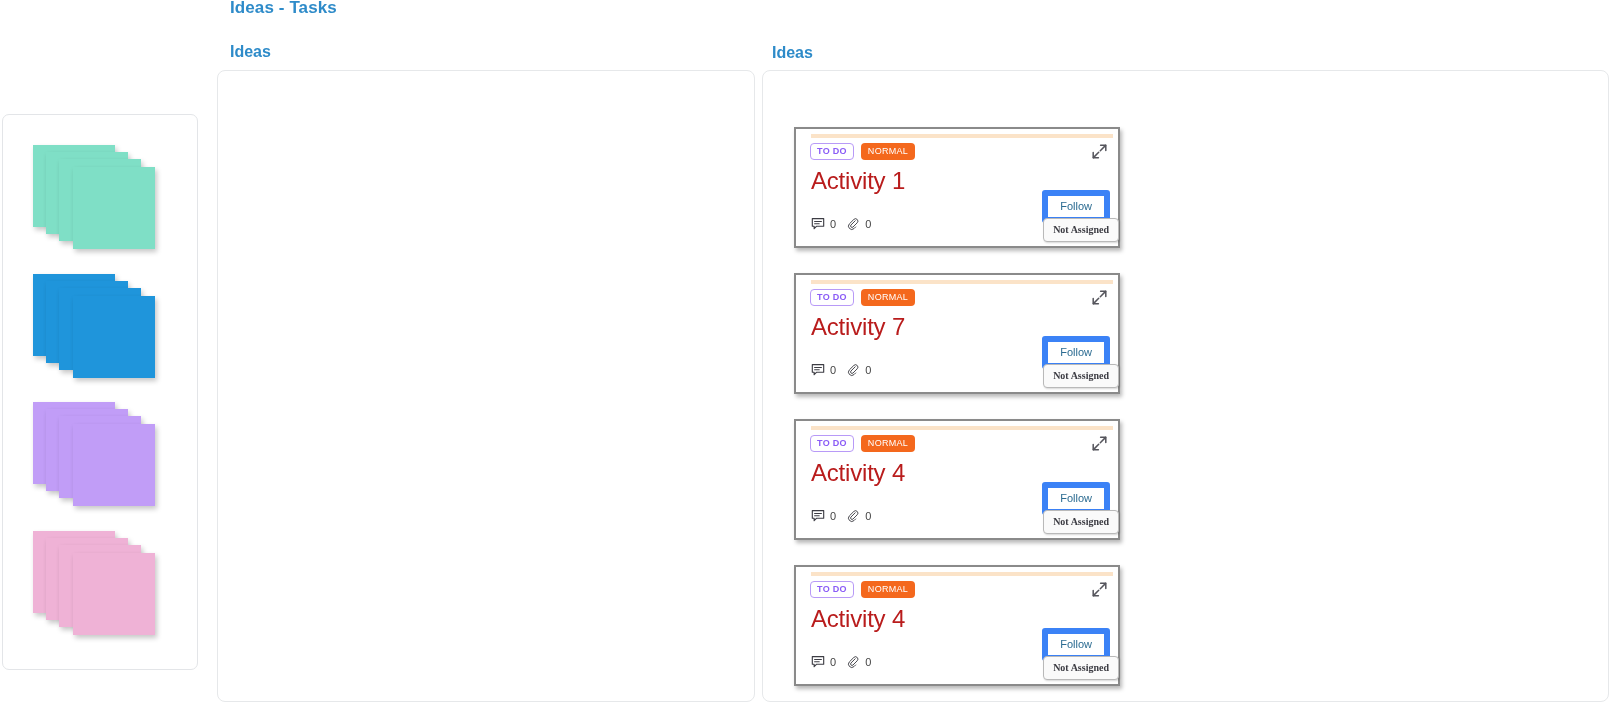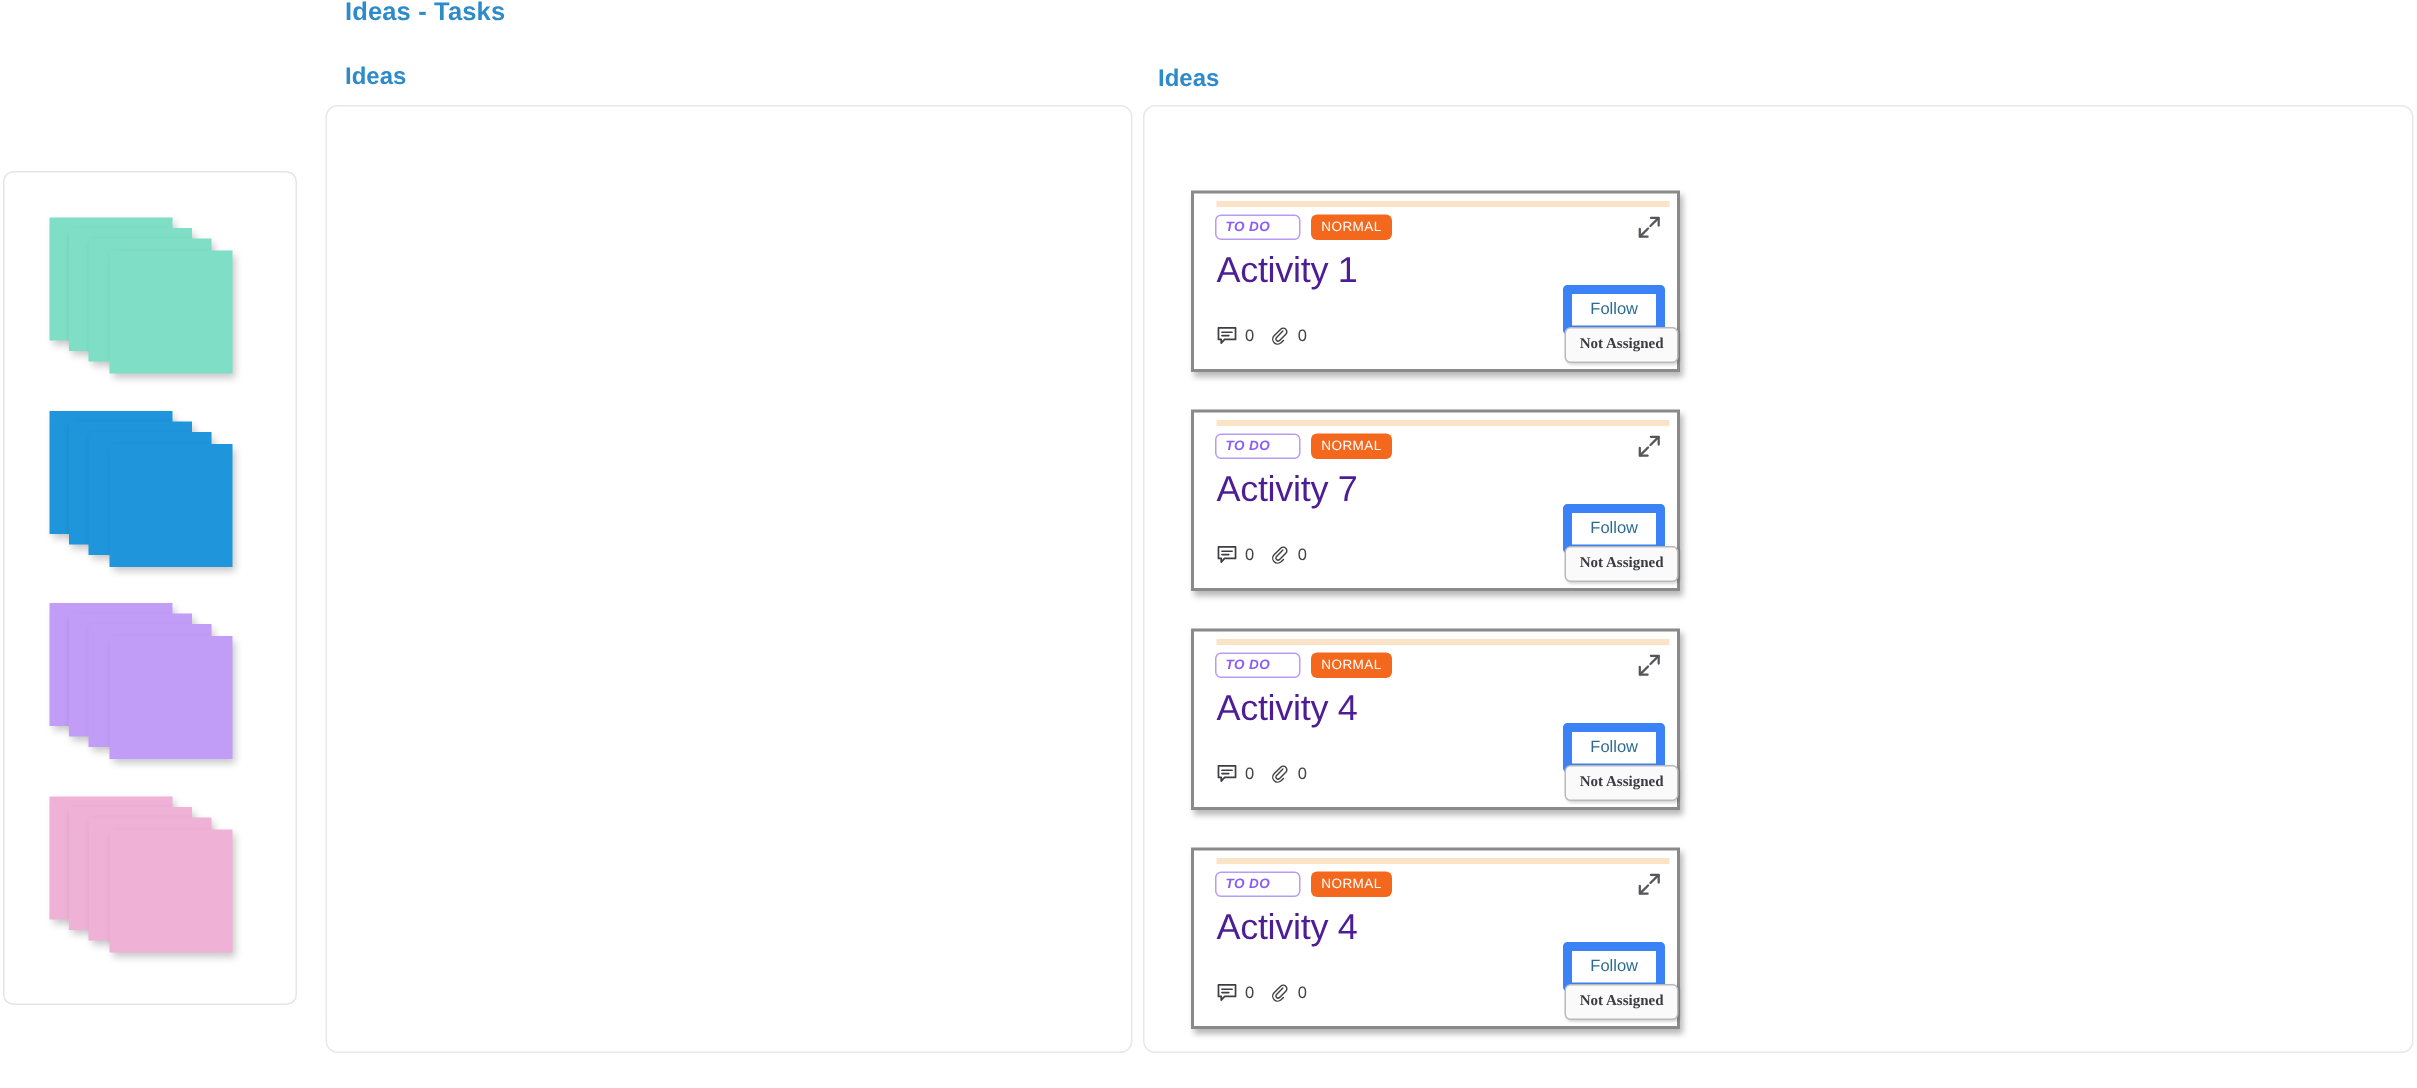--- a/index.html
+++ b/index.html
@@ -134,43 +134,42 @@
     gap: 7px;
   }
   .badge-todo {
     display: inline-block;
     font-size: 9px;
     font-weight: bold;
     letter-spacing: 0.3px;
     color: #8b5cf6;
     border: 1px solid #b89af7;
     border-radius: 4px;
-    padding: 3px 19px 3px 6px;
+    padding: 3px 6px 3px 6px;
     line-height: 1;
     background: #ffffff;
-    font-style: italic;
   }
   .badge-priority {
     display: inline-block;
     font-size: 9px;
     font-weight: normal;
     letter-spacing: 0.3px;
     color: #ffffff;
     background: #f4681d;
     border-radius: 4px;
     padding: 4px 7px 4px 7px;
     line-height: 1;
   }
   .card-title {
     position: absolute;
     left: 15px;
     top: 38px;
     font-size: 24px;
     font-weight: normal;
-    color: #4c1d95;
+    color: #b91c1c;
     letter-spacing: -0.2px;
     white-space: nowrap;
   }
   .card-expand {
     position: absolute;
     right: 10px;
     top: 14px;
     width: 17px;
     height: 17px;
     cursor: pointer;

